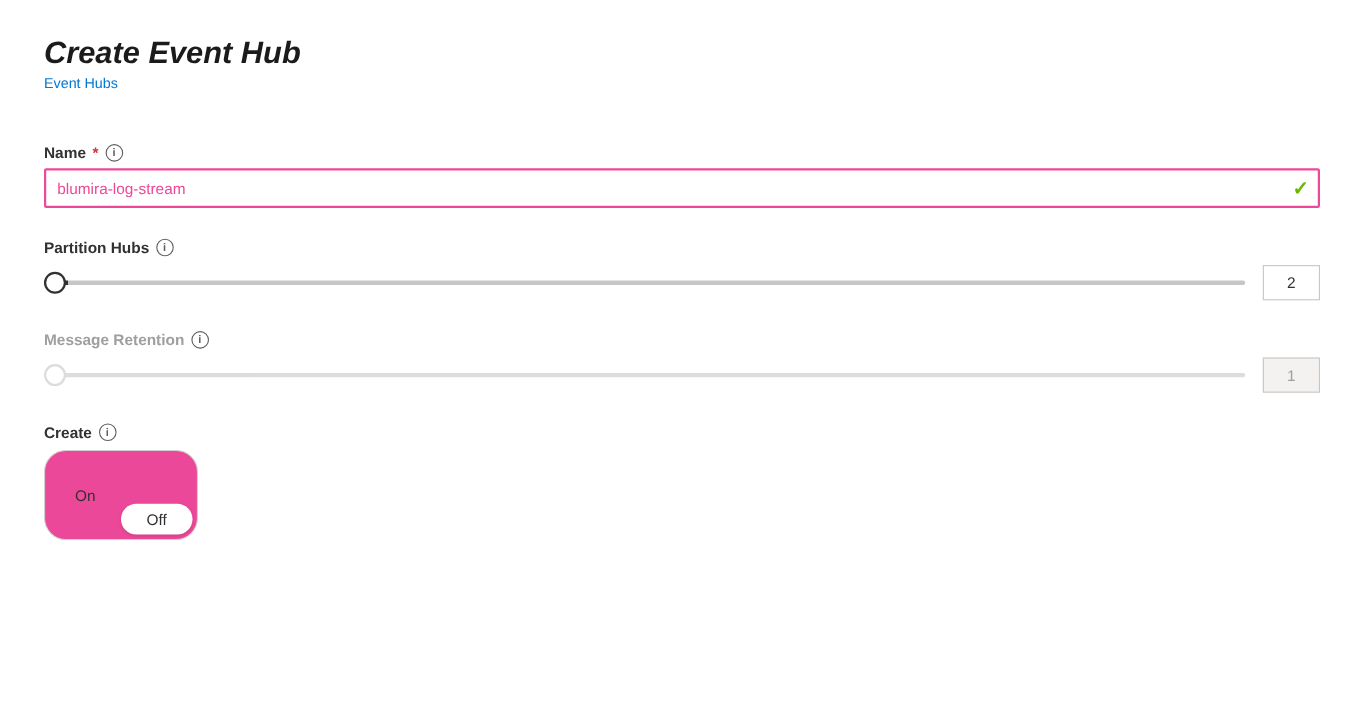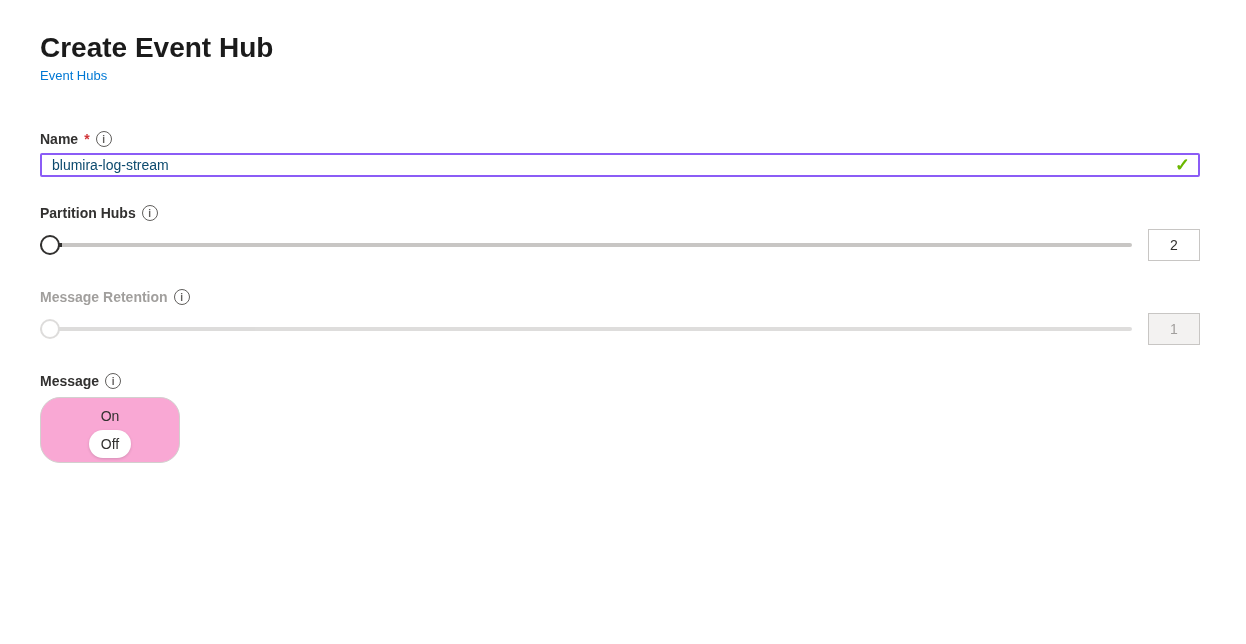--- a/index.html
+++ b/index.html
@@ -15,20 +15,21 @@
       padding: 32px 40px;
       width: 1246px;
       min-height: 644px;
     }
 
     .page-title {
       font-size: 28px;
       font-weight: 600;
       color: #1b1b1b;
       margin-bottom: 4px;
+      font-style: italic;
     }
 
     .breadcrumb {
       font-size: 13px;
       color: #0078d4;
       margin-bottom: 48px;
       cursor: pointer;
     }
 
     .form-section {
@@ -69,26 +70,26 @@
     }
 
     .text-input-wrapper {
       position: relative;
       display: flex;
       align-items: center;
     }
 
     .text-input {
       width: 100%;
-      height: 24px;
-      border: 2px solid #8b5cf6;
+      height: 36px;
+      border: 2px solid #ec4899;
       border-radius: 2px;
       padding: 0 36px 0 10px;
       font-size: 14px;
-      color: #0c4a6e;
+      color: #ec4899;
       outline: none;
       font-family: inherit;
     }
 
     .input-check-icon {
       position: absolute;
       right: 10px;
       color: #6bb700;
       font-size: 18px;
       font-weight: 700;
@@ -162,45 +163,45 @@
     }
 
     .field-label.disabled-label {
       color: #a19f9d;
       font-weight: 600;
     }
 
     .capture-toggle {
       display: flex;
       align-items: center;
-      background: #f9a8d4;
+      background: #ec4899;
       border-radius: 20px;
       padding: 4px;
       width: 140px;
       margin-top: 8px;
       border: 1px solid #d2d0ce;
       cursor: pointer;
-      flex-direction: column;
     }
 
     .toggle-option {
       flex: 1;
       text-align: center;
       padding: 6px 12px;
       font-size: 14px;
       color: #323130;
       border-radius: 16px;
       cursor: pointer;
       user-select: none;
     }
 
     .toggle-option.active {
       background: #ffffff;
       box-shadow: 0 1px 3px rgba(0,0,0,0.15);
       font-weight: 500;
+      margin-top: 44px;
     }
   </style>
 </head>
 <body>
 
 <h1 class="page-title">Create Event Hub</h1>
 <div class="breadcrumb">Event Hubs</div>
 
 <div class="form-section">
 
@@ -237,21 +238,21 @@
     <div class="slider-row">
       <div class="slider-container">
         <input type="range" class="retention-slider" min="1" max="7" value="1" disabled="" style="">
       </div>
       <div class="slider-value-box disabled">1</div>
     </div>
   </div>
 
   <div class="field-group">
     <div class="field-label">
-      <span>Message</span>
+      <span>Create</span>
       <span class="info-icon">i</span>
     </div>
     <div class="capture-toggle">
       <div class="toggle-option">On</div>
       <div class="toggle-option active">Off</div>
     </div>
   </div>
 
 </div>
 

